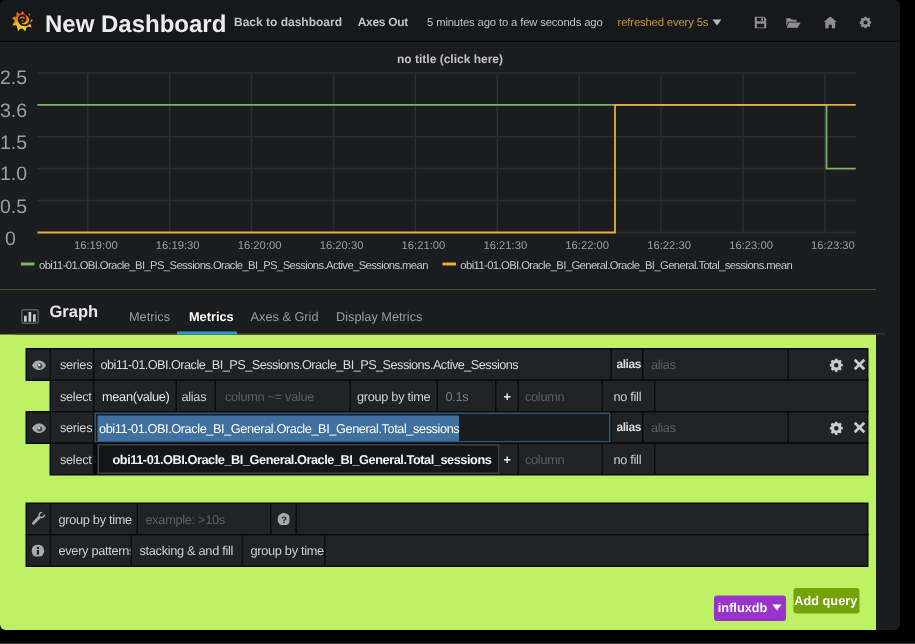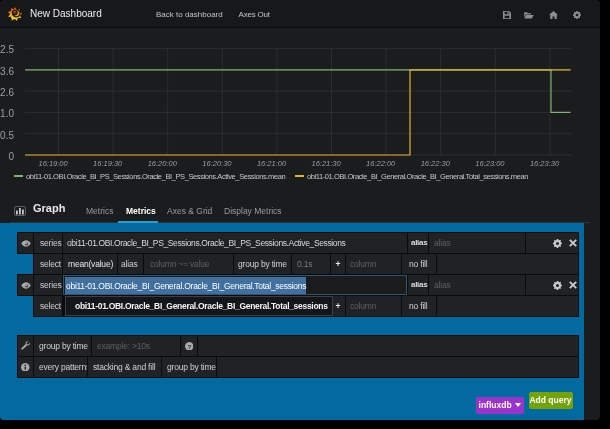--- a/index.html
+++ b/index.html
@@ -3,36 +3,36 @@
 <meta charset="utf-8">
 <style>
 * { margin:0; padding:0; box-sizing:border-box; }
 html,body { width:610px; height:429px; background:#000; overflow:hidden; }
 body { font-family:"Liberation Sans", sans-serif; }
 .win { position:absolute; left:0; top:0; width:600px; height:420px; background:#1b1c1e; border-radius:4px; overflow:hidden; }
 .abs { position:absolute; }
 
 
 .nav { position:absolute; left:0; top:0; width:600px; height:28px; background:#17181a; border-bottom:1px solid #0a0a0b; }
-.nav .brand { position:absolute; left:30px; top:8px; font-size:10px; font-weight:normal; color:#ececee; }
-.nav .lnk { position:absolute; top:10px; font-size:8px; color:#c2c3c5; }
+.nav .brand { position:absolute; left:30px; top:8px; font-size:16px; font-weight:bold; color:#ececee; }
+.nav .lnk { position:absolute; top:10px; font-size:8px; color:#c2c3c5;font-weight:bold; }
 .nav .time { position:absolute; left:284.7px; top:10px; font-size:7.5px; letter-spacing:-0.09px; color:#c2c3c5; white-space:nowrap; }
 .nav .time .gold { color:#c79739; margin-left:8px; }
 .caret { display:inline-block; width:0; height:0; border-left:3.5px solid transparent; border-right:3.5px solid transparent; border-top:4px solid #b9babc; vertical-align:middle; margin-left:3px; }
 .navicon { position:absolute; top:9px; }
 
 
 .gtitle { position:absolute; left:0; top:35px; width:600px; text-align:center; font-size:8px; font-weight:bold; color:#c2c2c4; }
-.ylab { position:absolute; width:14px; text-align:right; font-size:10px; color:#9e9fa1; }
-.xlab { position:absolute; width:40px; text-align:left; font-size:7.5px; color:#9e9fa1; top:159px;font-style:italic; }
+.ylab { position:absolute; width:14px; text-align:center; font-size:13px; color:#9e9fa1; }
+.xlab { position:absolute; width:40px; text-align:right; font-size:7.5px; color:#9e9fa1; top:159px; }
 .legend { position:absolute; left:0px; top:171.5px; width:600px; text-align:left; font-size:7.5px; letter-spacing:-0.4px; color:#c6c7c9; white-space:nowrap; }
 .legend .dash { display:inline-block; width:9px; height:2px; vertical-align:middle; margin:0 3px 1px 0; }
 
 
-.editor { position:absolute; left:0; top:193px; width:584px; height:227px; background:#0369a1; }
+.editor { position:absolute; left:0; top:193px; width:584px; height:227px; background:#bef264; }
 .ehead { position:absolute; left:0; top:0; width:600px; height:30px; background:#1b1c1e; }
 .ehead .hline { position:absolute; left:10px; right:10px; top:29px; height:1px; background:#323335; }
 .iconbox { position:absolute; left:14px; top:13px; width:12px; height:10px; border:1px solid #5a5b5d; border-radius:2px; }
 .gname { position:absolute; left:33px; top:9px; font-size:11px; font-weight:bold; color:#e8e8ea; }
 .tab { position:absolute; top:13px; font-size:8.5px; color:#9a9b9d; }
 .tab.active { color:#fff; font-weight:bold; }
 .uline { position:absolute; left:118px; top:28px; width:40px; height:2px; background:#2f9cc8; }
 
 .row { position:absolute; left:0; height:20px; }
 .cell { position:absolute; top:0; height:20px; background:#202224; font-size:8.5px; letter-spacing:-0.2px; color:#cfd0d2; line-height:20px; white-space:nowrap; overflow:hidden; }
@@ -59,39 +59,41 @@
             <stop offset="1" stop-color="#ffe112"></stop>
         </linearGradient>
       </defs>
       <circle cx="7" cy="7" r="5.2" fill="url(#glogo)"></circle>
       <path fill="url(#glogo)" d="M7 0 L8.4 2.5 L5.6 2.5 Z M11.9 1.8 L12 4.7 L9.6 3.3 Z M14 6.3 L12.1 8.4 L11.8 5.6 Z M13.1 11.2 L10.3 10.7 L12.1 8.6 Z M8.9 14 L7 11.8 L9.6 11.2 Z M4 13.7 L3.3 10.9 L6 11.7 Z M0.3 10 L1.5 7.4 L3 9.8 Z M0 5 L2.4 3.9 L1.9 6.7 Z M3.2 0.9 L5.4 2.6 L2.8 3.5 Z"></path>
       <path fill="none" stroke="#17181a" stroke-width="1.25" d="M7.9 6.8 a1.1 1.1 0 1 0 -1.1 1.1 a2.3 2.3 0 1 0 -2.3 -2.3 a3.8 3.8 0 1 0 3.9 -3.3"></path>
     </svg>
     <span class="brand">New Dashboard</span>
     <span class="lnk" style="left:156px">Back to dashboard</span>
     <span class="lnk" style="left:238.5px;letter-spacing:-0.2px">Axes Out</span>
+    <span class="time">5 minutes ago to a few seconds ago <span class="gold">refreshed every 5s</span><span class="caret"></span></span>
 
     <svg class="navicon" style="left:502.5px;top:10.5px" width="8" height="8" viewBox="0 0 10 10">
       <path fill="#8e8e90" d="M0 0 h8 l2 2 v8 h-10 Z M2 1 v3 h6 v-3 Z M5.5 1.4 h1.6 v2.2 h-1.6 Z M2 6 h6 v3.2 h-6 Z" fill-rule="evenodd"></path>
     </svg>
 
     <svg class="navicon" style="left:523.5px;top:11px" width="10" height="8" viewBox="0 0 12 10">
       <path fill="#8e8e90" d="M0 1.5 h3.5 l1 1.2 h4 v1.6 h-6.8 L0 8.2 Z"></path>
       <path fill="#8e8e90" d="M2.2 5 h9.8 L9.5 9.3 H0.2 Z"></path>
     </svg>
 
     <svg class="navicon" style="left:549px;top:10.5px" width="9" height="8" viewBox="0 0 11 10">
       <path fill="#8e8e90" d="M5.5 0 L11 4.6 h-1.4 V10 H6.8 V6.8 H4.2 V10 H1.4 V4.6 H0 Z"></path>
     </svg>
 
     <svg class="navicon" style="left:572.5px;top:10.5px" width="8" height="8" viewBox="0 0 10 10">
       <path fill="#8e8e90" d="M4.2 0 h1.6 l.25 1.1 .9.35 .95-.6 1.15 1.15 -.6.95 .35.9 1.1.25 v1.6 l-1.1.25 -.35.9 .6.95 -1.15 1.15 -.95-.6 -.9.35 L5.8 10 H4.2 l-.25-1.1 -.9-.35 -.95.6 L.95 8 l.6-.95 -.35-.9 L0 5.8 V4.2 l1.1-.25 .35-.9 L.95 2.1 2.1.95 l.95.6 .9-.35 Z M5 3.3 a1.7 1.7 0 1 0 0 3.4 a1.7 1.7 0 0 0 0-3.4 Z"></path>
     </svg>
   </div>
 
+  <div class="gtitle">no title (click here)</div>
   <svg class="abs" style="left:0;top:28px" width="600" height="165" viewBox="0 0 600 165">
     <g stroke="#2c2d2f" stroke-width="1">
       <line x1="25" y1="20.6" x2="571" y2="20.6"></line>
       <line x1="25" y1="41.9" x2="571" y2="41.9"></line>
       <line x1="25" y1="63.2" x2="571" y2="63.2"></line>
       <line x1="25" y1="84.4" x2="571" y2="84.4"></line>
       <line x1="25" y1="105.7" x2="571" y2="105.7"></line>
       <line x1="25" y1="127" x2="571" y2="127"></line>
       <line x1="58.5" y1="20.6" x2="58.5" y2="127"></line>
       <line x1="113.1" y1="20.6" x2="113.1" y2="127"></line>
@@ -102,21 +104,21 @@
       <line x1="386.1" y1="20.6" x2="386.1" y2="127"></line>
       <line x1="440.7" y1="20.6" x2="440.7" y2="127"></line>
       <line x1="495.3" y1="20.6" x2="495.3" y2="127"></line>
       <line x1="549.9" y1="20.6" x2="549.9" y2="127"></line>
     </g>
     <path fill="none" stroke="#7eb26d" stroke-width="1.2" d="M25 41.9 H551 V84.4 H570.5"></path>
     <path fill="none" stroke="#e3b230" stroke-width="1.2" d="M25 127 H410 V41.9 H570.5"></path>
   </svg>
   <div class="ylab" style="top:44.4px">2.5</div>
   <div class="ylab" style="top:65.7px">3.6</div>
-  <div class="ylab" style="top:87px">2.6</div>
+  <div class="ylab" style="top:87px">1.5</div>
   <div class="ylab" style="top:108.2px">1.0</div>
   <div class="ylab" style="top:129.5px">0.5</div>
   <div class="ylab" style="top:150.8px">0</div>
   <div class="xlab" style="left:38.5px">16:19:00</div>
   <div class="xlab" style="left:93.1px">16:19:30</div>
   <div class="xlab" style="left:147.7px">16:20:00</div>
   <div class="xlab" style="left:202.3px">16:20:30</div>
   <div class="xlab" style="left:256.9px">16:21:00</div>
   <div class="xlab" style="left:311.5px">16:21:30</div>
   <div class="xlab" style="left:366.1px">16:22:00</div>

